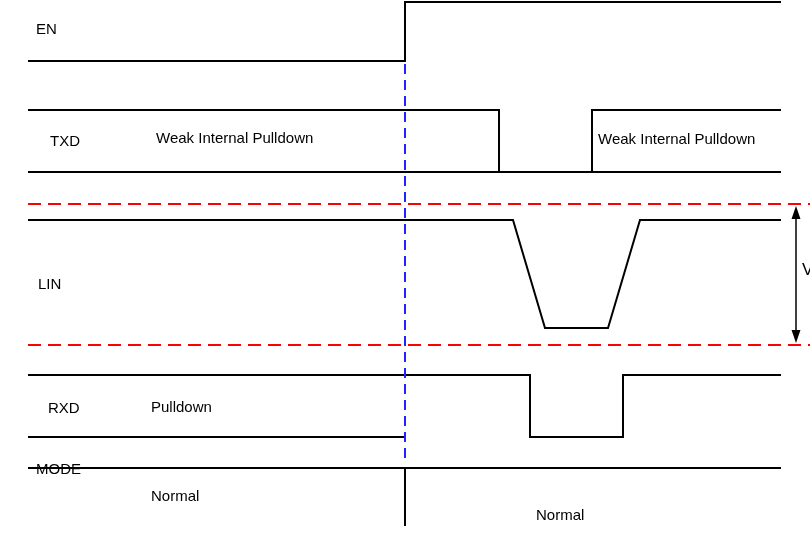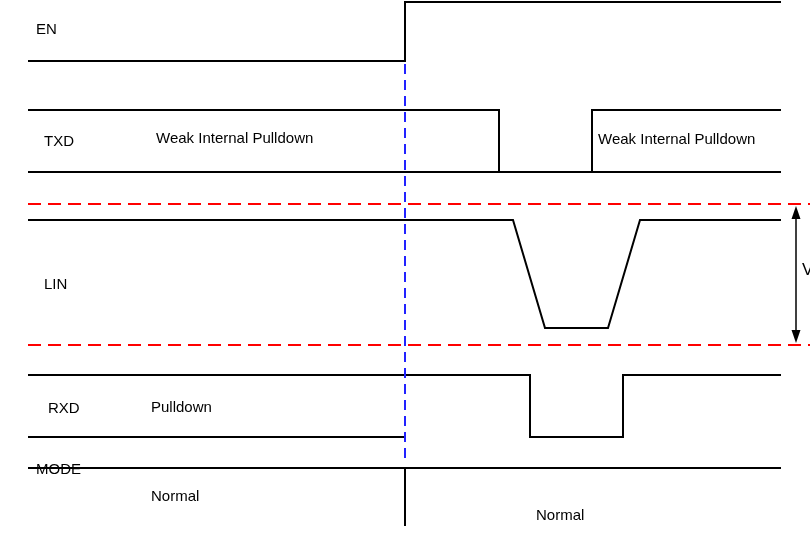--- a/index.html
+++ b/index.html
@@ -43,25 +43,25 @@
       <polyline points="0,204 786,204" fill="none" stroke="#ff0000" stroke-width="2" stroke-dasharray="13,7"></polyline>
       <polyline points="0,345 786,345" fill="none" stroke="#ff0000" stroke-width="2" stroke-dasharray="13,7"></polyline>
       <polyline points="768,217 768,332" fill="none" stroke="#000000" stroke-width="1.5"></polyline>
       <polygon points="768,206 763.5,219 772.5,219" fill="#000000"></polygon>
       <polygon points="768,343 763.5,330 772.5,330" fill="#000000"></polygon>
       <polyline points="377,64 377,460" fill="none" stroke="#2222ff" stroke-width="2" stroke-dasharray="10,6"></polyline>
     </svg>
 
   <span class="lbl" style="left:8px; top:21px">EN</span>
 
-  <span class="lbl" style="left:16px; top:133px">TXD</span>
+  <span class="lbl" style="left:22px; top:133px">TXD</span>
   <span class="lbl" style="left:128px; top:130px">Weak Internal Pulldown</span>
   <span class="lbl" style="left:570px; top:131px">Weak Internal Pulldown</span>
 
-  <span class="lbl" style="left:16px; top:276px">LIN</span>
+  <span class="lbl" style="left:10px; top:276px">LIN</span>
 
   <span class="lbl" style="left:20px; top:400px">RXD</span>
   <span class="lbl" style="left:123px; top:399px">Pulldown</span>
 
   <span class="lbl" style="left:8px; top:461px">MODE</span>
   <span class="lbl" style="left:123px; top:488px">Normal</span>
   <span class="lbl" style="left:508px; top:507px">Normal</span>
 
   <span class="lbl vsup-lbl" style="left:774px; top:261px"><span>V</span><sub>SUP</sub></span>
 

